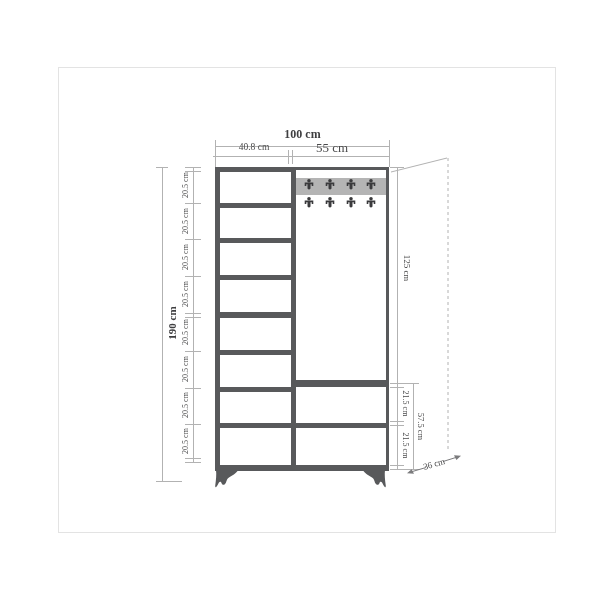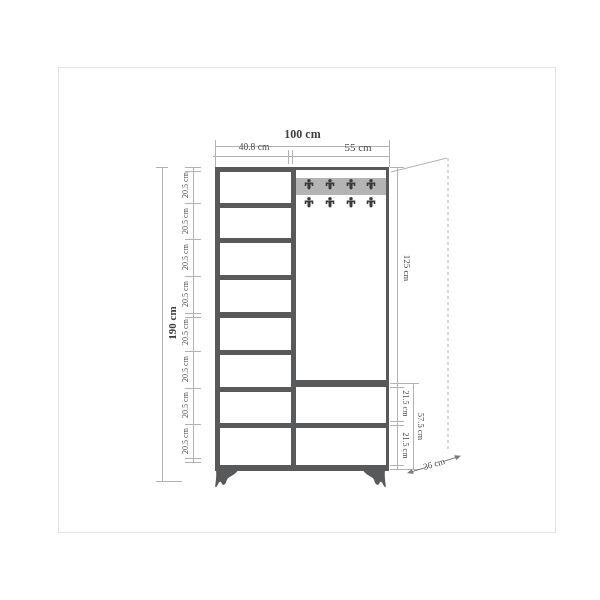--- a/index.html
+++ b/index.html
@@ -101,21 +101,21 @@
     <g stroke="#7b7b7d" stroke-width="1" fill="#7b7b7d">
       <line x1="409" y1="472.5" x2="426" y2="467.5"></line>
       <path d="M407,473.3 L414,473.8 L411.6,469.2 Z" stroke="none"></path>
       <line x1="443" y1="461.5" x2="459" y2="456.5"></line>
       <path d="M461,455.8 L454,455.3 L456.4,459.9 Z" stroke="none"></path>
     </g>
   </svg>
 
   <div class="lbl b" style="left:215px;top:127px;width:175px;height:14px;font-size:12px;">100 cm</div>
   <div class="lbl" style="left:215px;top:142px;width:78px;height:11px;font-size:9.5px;text-align:right;">40.8 cm</div>
-  <div class="lbl" style="left:310px;top:142px;width:96px;height:11px;font-size:11px;">55 cm</div>
+  <div class="lbl" style="left:284px;top:142px;width:96px;height:11px;font-size:13px;">55 cm</div>
 
   <div class="lbl b rot-l" style="left:147px;top:312px;width:50px;height:22px;font-size:11px;">190 cm</div>
 
   <div class="lbl rot-l" style="left:164px;top:179px;width:44px;height:12px;font-size:8px;">20.5 cm</div>
   <div class="lbl rot-l" style="left:164px;top:215px;width:44px;height:12px;font-size:8px;">20.5 cm</div>
   <div class="lbl rot-l" style="left:164px;top:251px;width:44px;height:12px;font-size:8px;">20.5 cm</div>
   <div class="lbl rot-l" style="left:164px;top:288px;width:44px;height:12px;font-size:8px;">20.5 cm</div>
   <div class="lbl rot-l" style="left:164px;top:326px;width:44px;height:12px;font-size:8px;">20.5 cm</div>
   <div class="lbl rot-l" style="left:164px;top:363px;width:44px;height:12px;font-size:8px;">20.5 cm</div>
   <div class="lbl rot-l" style="left:164px;top:399px;width:44px;height:12px;font-size:8px;">20.5 cm</div>

